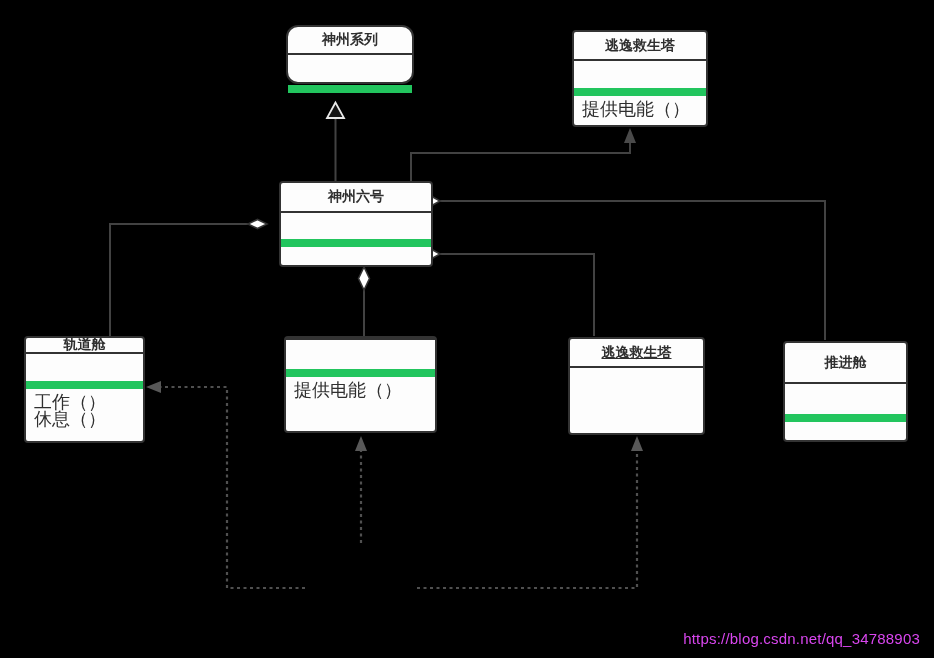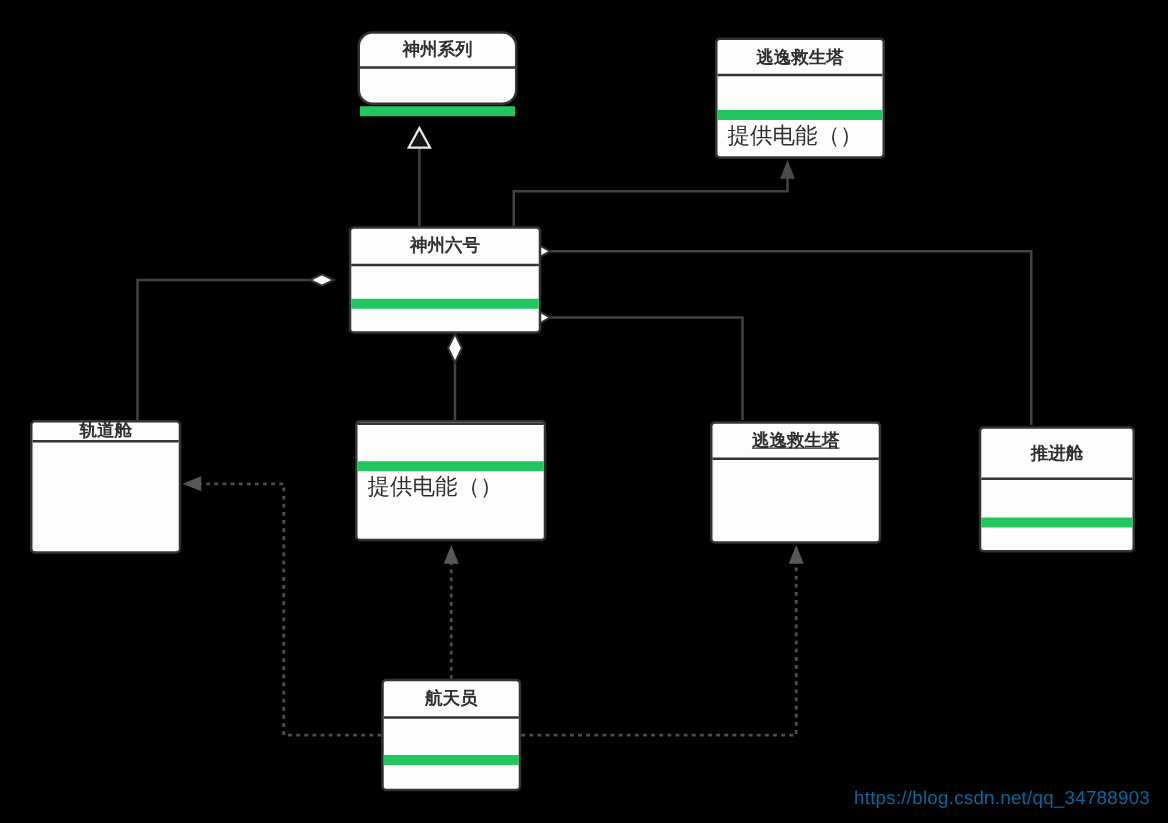--- a/index.html
+++ b/index.html
@@ -37,21 +37,21 @@
   #c-return {left:284px;top:336px;width:153px;height:97px;}
   #c-return  .uml-title{height:26px;} #c-return  .uml-attrs{height:31px;}
   #c-escape {left:568px;top:337px;width:137px;height:98px;text-decoration:underline;}
   #c-escape  .uml-title{height:27px;} #c-escape  .uml-attrs{height:30px;}
   #c-prop   {left:783px;top:341px;width:125px;height:101px;}
   #c-prop    .uml-title{height:39px;} #c-prop    .uml-attrs{height:32px;}
   #c-astro  {left:305px;top:543px;width:112px;height:90px;}
   #c-astro   .uml-title{height:28px;} #c-astro   .uml-attrs{height:31px;}
   .watermark{
     position:absolute;right:14px;bottom:11px;z-index:3;
-    color:#0369a1;font-size:15px;letter-spacing:0.2px;
+    color:#d946ef;font-size:15px;letter-spacing:0.2px;
     font-family:"Liberation Sans","DejaVu Sans",sans-serif;
   }
 </style>
 </head>
 <body>
 
 <div class="stage">
 
   <svg class="wires" width="934" height="658" viewBox="0 0 934 658">
 
@@ -117,40 +117,39 @@
 
   <div class="uml-class" id="c-sz6">
     <div class="uml-title">神州六号</div>
     <div class="uml-attrs"></div>
     <div class="uml-methods"></div>
   </div>
 
   <div class="uml-class" id="c-orbital">
     <div class="uml-title">轨道舱</div>
     <div class="uml-attrs"></div>
+    <div class="uml-methods">
+      <span>工作（）</span>
+      <span>休息（）</span>
+    </div>
   </div>
 
   <div class="uml-class" id="c-return">
     <div class="uml-attrs"></div>
     <div class="uml-methods">
       <span>提供电能（）</span>
     </div>
   </div>
 
   <div class="uml-class" id="c-escape">
     <div class="uml-title">逃逸救生塔</div>
     <div class="uml-attrs"></div>
   </div>
 
   <div class="uml-class" id="c-prop">
     <div class="uml-title">推进舱</div>
     <div class="uml-attrs"></div>
     <div class="uml-methods"></div>
   </div>
 
-  <div class="uml-class" id="c-astro">
-    <div class="uml-title">航天员</div>
-    <div class="uml-attrs"></div>
-    <div class="uml-methods"></div>
-  </div>
 
   <div class="watermark">https://blog.csdn.net/qq_34788903</div>
 </div>
 
 </body></html>

